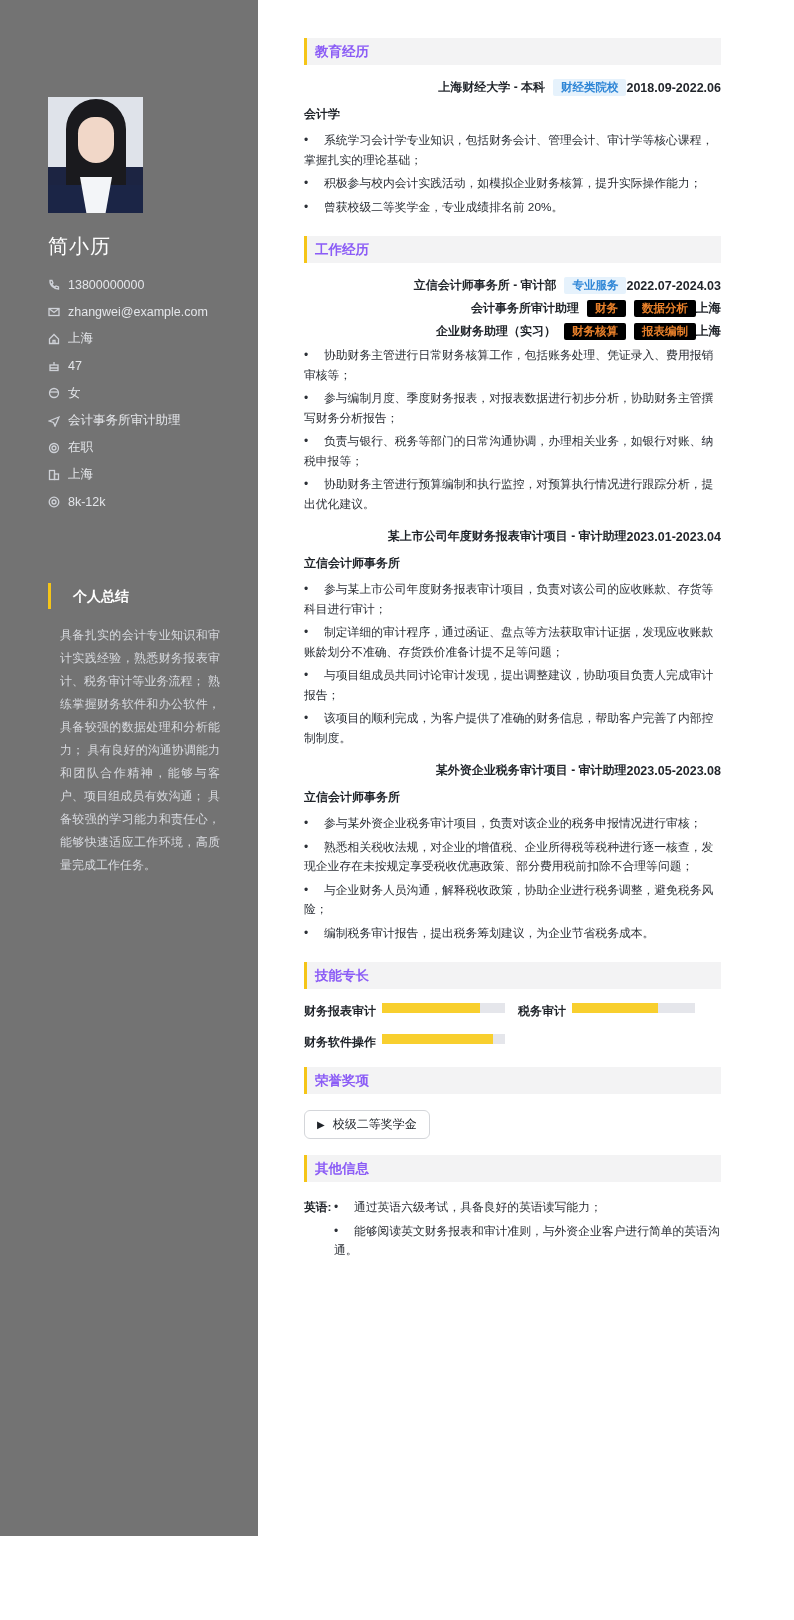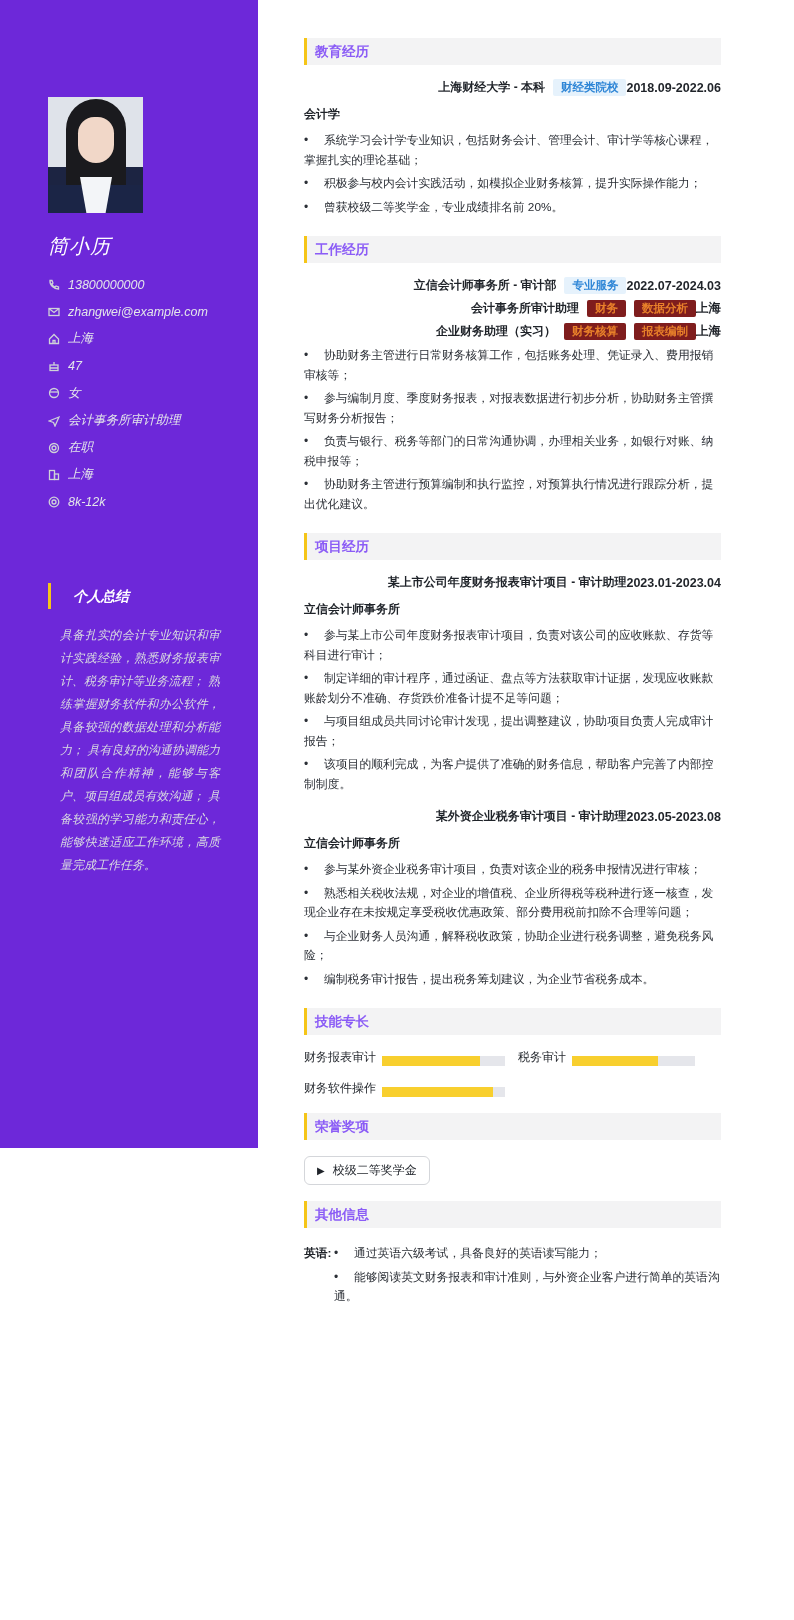--- a/index.html
+++ b/index.html
@@ -1,45 +1,45 @@
 <!DOCTYPE html>
 <html><head>
 <meta charset="utf-8">
 <style>
   * { box-sizing: border-box; margin: 0; padding: 0; }
   html, body { width: 794px; height: 1620px; background: #ffffff; }
   body { font-family: "Liberation Sans", "DejaVu Sans", sans-serif; color: #1f2329; position: relative; overflow: hidden; }
-  .sidebar { position: absolute; left: 0; top: 0; width: 258px; height: 1148px; background: #6d28d9; color: #e8e9ec; font-style: italic; }
+  .sidebar { position: absolute; left: 0; top: 0; width: 258px; height: 1536px; background: #737373; color: #e8e9ec; }
   .photo { position: absolute; left: 48px; top: 97px; width: 95px; height: 116px; background: linear-gradient(180deg, #dfe3ea 0%, #dfe3ea 60%, #1c2442 60%); overflow: hidden; }
   .photo .hair { position: absolute; left: 18px; top: 2px; width: 60px; height: 95px; background: #1a1a1e; border-radius: 30px 30px 8px 8px; }
   .photo .face { position: absolute; left: 30px; top: 20px; width: 36px; height: 46px; background: #f1d7c8; border-radius: 18px 18px 20px 20px; }
   .photo .collar { position: absolute; left: 32px; top: 80px; width: 32px; height: 36px; background: #f3f5f8; clip-path: polygon(0 0, 100% 0, 80% 100%, 20% 100%); }
   .photo .suit { position: absolute; left: 0; top: 88px; width: 95px; height: 28px; background: #1b2546; }
   .name { position: absolute; left: 48px; top: 233px; font-size: 20px; color: #ffffff; font-weight: 500; letter-spacing: 1px; }
   .contacts { position: absolute; left: 48px; top: 271px; }
   .contact { display: flex; align-items: center; height: 27.2px; font-size: 12.5px; color: #e4e6ea; }
   .contact .ic { width: 12px; height: 12px; margin-right: 8px; display: inline-flex; align-items: center; justify-content: center; }
   .contact .ic svg { width: 12px; height: 12px; stroke: #cfd2d8; fill: none; stroke-width: 1.3; }
   .side-title { position: absolute; left: 48px; top: 583px; height: 26px; border-left: 3px solid #f5c518; padding-left: 22px; font-size: 14px; font-weight: bold; color: #ffffff; line-height: 26px; }
   .summary { position: absolute; left: 60px; top: 624px; width: 160px; font-size: 12px; line-height: 23px; color: #d9dbe0; text-align: justify; }
 
   .main { position: absolute; left: 304px; top: 38px; width: 417px; }
   .sec-head { height: 27px; background: #f3f3f4; border-left: 3px solid #f5c518; padding-left: 8px; font-size: 13.5px; font-weight: bold; line-height: 27px; color: #8b5cf6; }
   .row { display: flex; align-items: center; justify-content: flex-end; font-size: 12px; }
   .row .left { display: flex; align-items: center; font-weight: bold; }
   .row .right { font-weight: bold; font-size: 12.5px; }
   .tag { display: inline-block; font-size: 11.5px; font-weight: bold; padding: 1px 8px; margin-left: 8px; border-radius: 2px; line-height: 15px; }
   .tag.blue { background: #e6f2fc; color: #2f86d6; }
-  .tag.orange { background: #7f1d1d; color: #e8802a; }
+  .tag.orange { background: #000000; color: #e8802a; }
   .sub { font-size: 12px; font-weight: bold; }
   ul.bul { list-style: none; }
   ul.bul li { font-size: 11.8px; line-height: 19.5px; color: #2b2f36; margin-bottom: 4px; }
   ul.bul li::before { content: "•"; display: inline-block; width: 20px; font-size: 12px; }
   .skills { font-size: 12px; }
-  .skill { display: flex; align-items: flex-end; font-weight: normal; }
+  .skill { display: flex; align-items: flex-start; font-weight: bold; }
   .bar { width: 123px; height: 10px; background: #e5e6eb; position: relative; margin-left: 6px; }
   .bar .fill { position: absolute; left: 0; top: 0; height: 10px; background: #f8cf2e; }
   .award { display: inline-flex; align-items: center; height: 29px; padding: 0 12px; border: 1px solid #d4d6da; border-radius: 6px; font-size: 12px; color: #1f2329; }
   .award .play { font-size: 10px; margin-right: 8px; }
   .other { display: flex; font-size: 11.8px; }
   .other .lbl { font-weight: bold; width: 30px; flex-shrink: 0; line-height: 19.5px; }
 </style>
 </head>
 <body>
 
@@ -181,21 +181,20 @@
     </div>
     <span class="right">上海</span>
   </div>
   <ul class="bul" style="margin-top:6px;">
     <li>协助财务主管进行日常财务核算工作，包括账务处理、凭证录入、费用报销审核等；</li>
     <li>参与编制月度、季度财务报表，对报表数据进行初步分析，协助财务主管撰写财务分析报告；</li>
     <li>负责与银行、税务等部门的日常沟通协调，办理相关业务，如银行对账、纳税申报等；</li>
     <li>协助财务主管进行预算编制和执行监控，对预算执行情况进行跟踪分析，提出优化建议。</li>
   </ul>
 
-  <div class="sec-head" style="margin-top:19px;">项目经历</div>
 
   <div class="row" style="margin-top:14px;">
     <div class="left">
         <span>某上市公司年度财务报表审计项目 - 审计助理</span>
       </div>
     <span class="right">2023.01-2023.04</span>
   </div>
   <div class="sub" style="margin-top:10px;">立信会计师事务所</div>
   <ul class="bul" style="margin-top:8px;">
     <li>参与某上市公司年度财务报表审计项目，负责对该公司的应收账款、存货等科目进行审计；</li>

